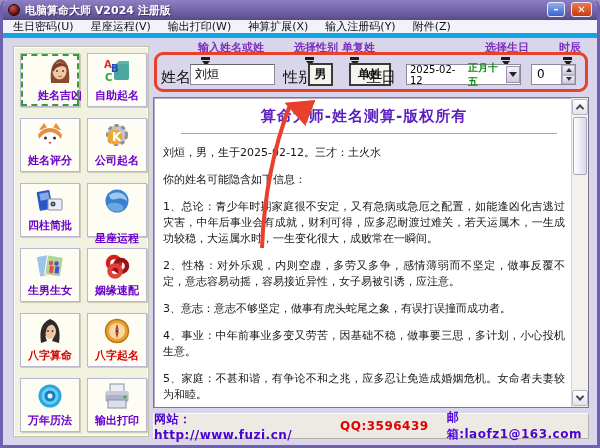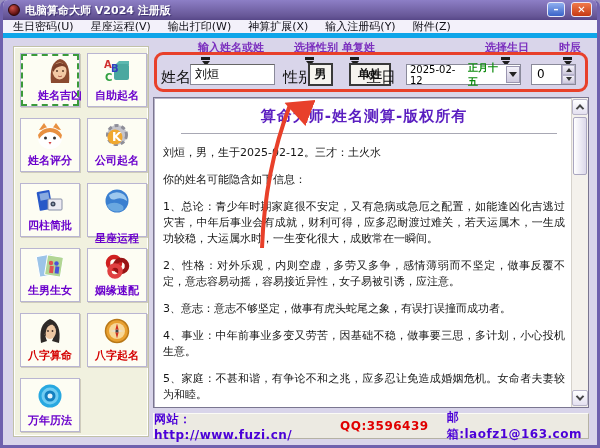--- a/index.html
+++ b/index.html
@@ -213,20 +213,30 @@
     </div>
     <div class="tile">
       <svg class="icon" viewBox="0 0 30 30">
           <circle cx="15" cy="15" r="11.5" fill="#28a8e0"></circle>
           <circle cx="15" cy="15" r="8.5" fill="#70ccf2"></circle>
           <circle cx="15" cy="15" r="5.5" fill="#1480c0"></circle>
           <circle cx="15" cy="15" r="2.5" fill="#eaf6fd"></circle>
         </svg>
       <span class="tlabel" style="color: rgb(106, 0, 204);">万年历法</span>
     </div>
+    <div class="tile">
+      <svg class="icon" viewBox="0 0 30 30">
+          <rect x="8" y="3" width="14" height="8" fill="#eceef4" stroke="#8890a8"></rect>
+          <rect x="3.5" y="10" width="23" height="11" rx="2" fill="#aeb2c8"></rect>
+          <rect x="3.5" y="10" width="23" height="4" rx="2" fill="#c6cada"></rect>
+          <circle cx="23" cy="16" r="1.5" fill="#3aa83a"></circle>
+          <rect x="6" y="19" width="18" height="8" fill="#dcdeea" stroke="#8890a8"></rect>
+        </svg>
+      <span class="tlabel" style="color: rgb(106, 0, 204);">输出打印</span>
+    </div>
   </div>
 
   <span class="hint" style="left:195px">输入姓名或姓</span>
   <span class="hint" style="left:291px">选择性别</span>
   <span class="hint" style="left:339px">单复姓</span>
   <span class="hint" style="left:482px">选择生日</span>
   <span class="hint" style="left:556px">时辰</span>
 
   <div class="pin" style="left:198px">
       <div class="bar"></div>

